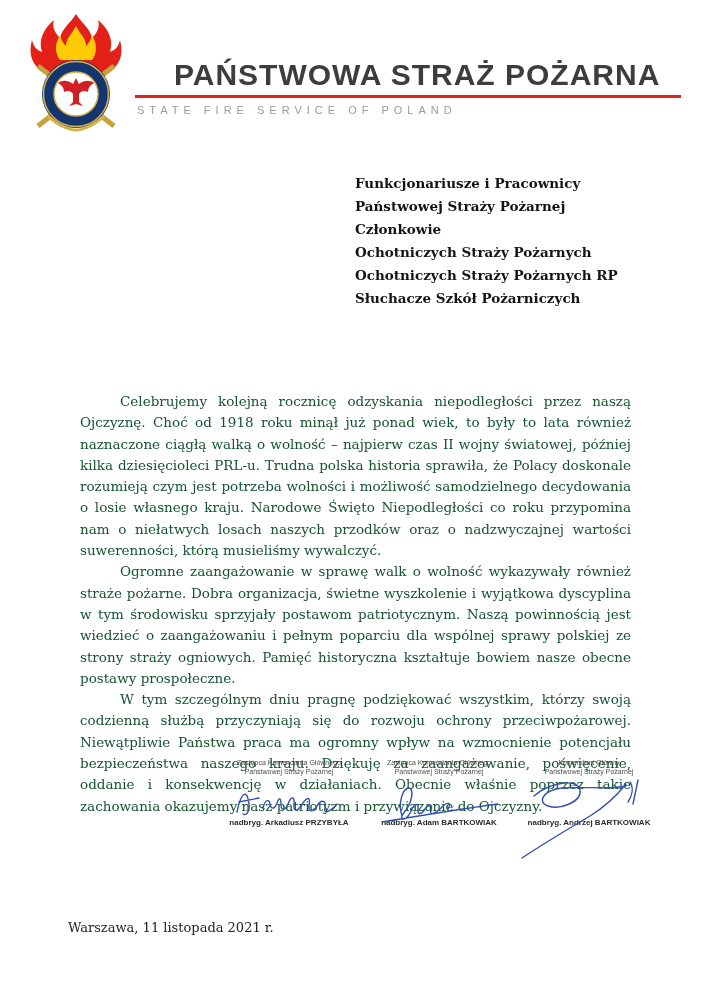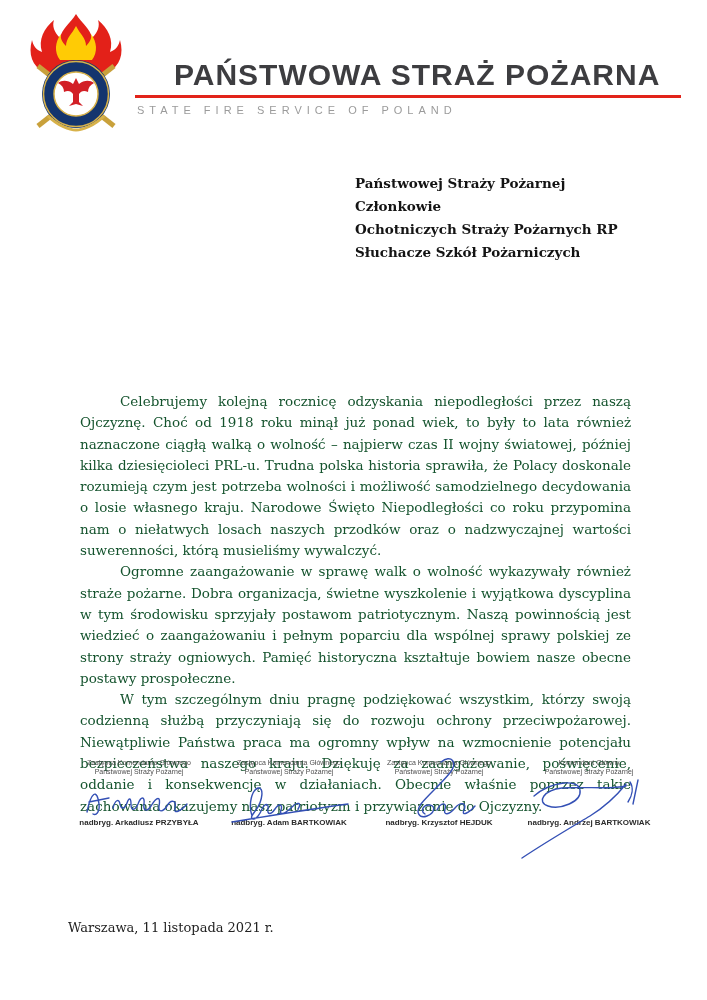--- a/index.html
+++ b/index.html
@@ -71,22 +71,24 @@
     <circle cx="50" cy="82" r="22" fill="#ffffff" stroke="#d8b24a" stroke-width="1.5"></circle>
     <path d="M50 66 L53 72 C58 68 64 68 68 71 C64 73 62 76 62 80 C58 78 55 79 53 82 L53 90 L57 94 L50 92 L43 94 L47 90 L47 82 C45 79 42 78 38 80 C38 76 36 73 32 71 C36 68 42 68 47 72 Z" fill="#d21f26"></path>
     <path d="M22 104 C32 114 44 118 50 118 C56 118 68 114 78 104" fill="none" stroke="#d8b24a" stroke-width="3"></path>
   </svg>
 
   <div class="title">PAŃSTWOWA STRAŻ POŻARNA</div>
   <div class="redline"></div>
   <div class="subtitle">STATE FIRE SERVICE OF POLAND</div>
 
   <div class="addressee">
+    <div>Funkcjonariusze i Pracownicy</div>
     <div>Państwowej Straży Pożarnej</div>
     <div>Członkowie</div>
+    <div>Ochotniczych Straży Pożarnych</div>
     <div>Ochotniczych Straży Pożarnych RP</div>
     <div>Słuchacze Szkół Pożarniczych</div>
   </div>
 
   <div class="body-text">
     <p class="para">Celebrujemy kolejną rocznicę odzyskania niepodległości przez naszą Ojczyznę. Choć od 1918 roku minął już ponad wiek, to były to lata również naznaczone ciągłą walką o wolność – najpierw czas II wojny światowej, później kilka dziesięcioleci PRL-u. Trudna polska historia sprawiła, że Polacy doskonale rozumieją czym jest potrzeba wolności i możliwość samodzielnego decydowania o losie własnego kraju. Narodowe Święto Niepodległości co roku przypomina nam o niełatwych losach naszych przodków oraz o nadzwyczajnej wartości suwerenności, którą musieliśmy wywalczyć.</p>
     <p class="para">Ogromne zaangażowanie w sprawę walk o wolność wykazywały również straże pożarne. Dobra organizacja, świetne wyszkolenie i wyjątkowa dyscyplina w tym środowisku sprzyjały postawom patriotycznym. Naszą powinnością jest wiedzieć o zaangażowaniu i pełnym poparciu dla wspólnej sprawy polskiej ze strony straży ogniowych. Pamięć historyczna kształtuje bowiem nasze obecne postawy prospołeczne.</p>
     <p class="para">W tym szczególnym dniu pragnę podziękować wszystkim, którzy swoją codzienną służbą przyczyniają się do rozwoju ochrony przeciwpożarowej. Niewątpliwie Państwa praca ma ogromny wpływ na wzmocnienie potencjału bezpieczeństwa naszego kraju. Dziękuję za zaangażowanie, poświęcenie, oddanie i konsekwencję w działaniach. Obecnie właśnie poprzez takie zachowania okazujemy nasz patriotyzm i przywiązanie do Ojczyzny.</p>
   </div>
 
@@ -107,30 +109,20 @@
       <div class="sig-role">
         <span>Zastępca Komendanta Głównego</span><br>
         <span>Państwowej Straży Pożarnej</span>
       </div>
       <svg class="sig-ink" width="126" height="44" aria-hidden="true">
         <path d="M26,38 C22,26 26,12 32,10 C38,9 37,22 30,32 C26,37 24,40 27,41 C30,42 34,36 36,31 C39,25 43,25 42,31 C41,37 45,37 49,31 C53,25 57,26 55,32 C53,38 59,36 66,29 C72,23 76,25 72,31 M6,44 C30,40 78,32 122,26"></path>
       </svg>
       <div class="sig-name">nadbryg. Adam BARTKOWIAK</div>
     </div>
 
-    <div class="sig-col">
-      <div class="sig-role">
-        <span>Zastępca Komendanta Głównego</span><br>
-        <span>Państwowej Straży Pożarnej</span>
-      </div>
-      <svg class="sig-ink" width="120" height="44" aria-hidden="true">
-        <path d="M62,-16 C72,-24 80,-16 70,-4 C60,8 48,18 42,26 C36,34 40,41 48,38 C56,35 57,27 50,27 C44,27 41,33 46,36 M58,32 C62,24 68,24 66,31 C64,38 70,37 76,30 C82,23 88,25 85,32 C82,39 90,35 96,28"></path>
-      </svg>
-      <div class="sig-name">nadbryg. Krzysztof HEJDUK</div>
-    </div>
 
     <div class="sig-col">
       <div class="sig-role">
         <span>Komendant Główny</span><br>
         <span>Państwowej Straży Pożarnej</span>
       </div>
       <svg class="sig-ink" width="126" height="44" aria-hidden="true">
         <path d="M8,18 C24,4 52,0 54,12 C56,24 34,32 22,28 C10,24 18,12 36,10 C58,8 84,12 100,8 M100,6 C92,16 80,28 64,38 C44,50 20,64 -4,80 M104,4 C108,10 106,18 102,24 M112,2 L107,26"></path>
       </svg>
       <div class="sig-name">nadbryg. Andrzej BARTKOWIAK</div>

